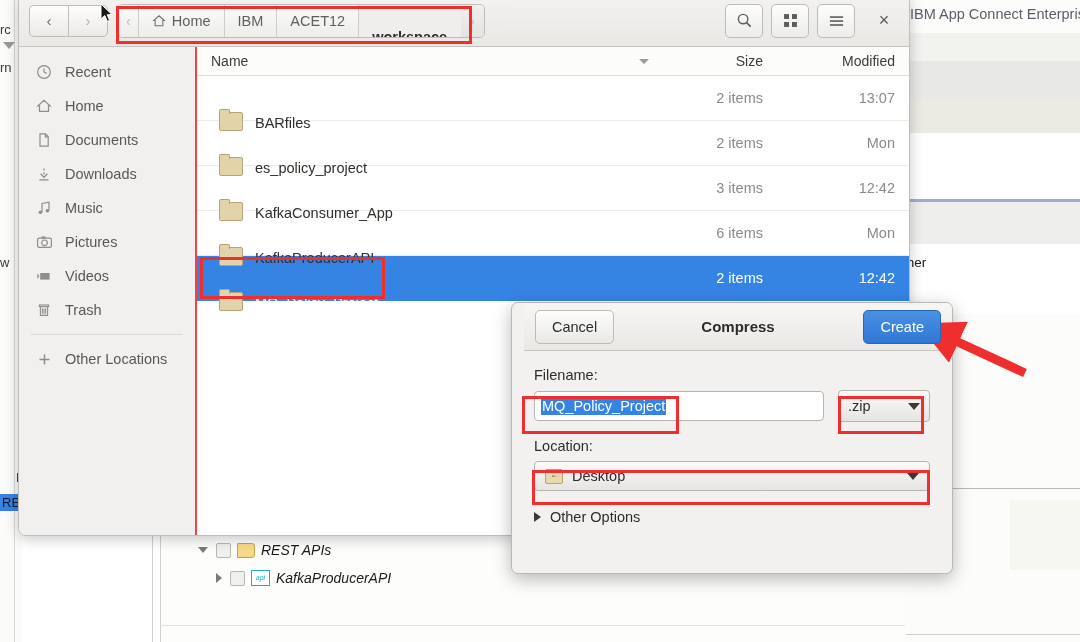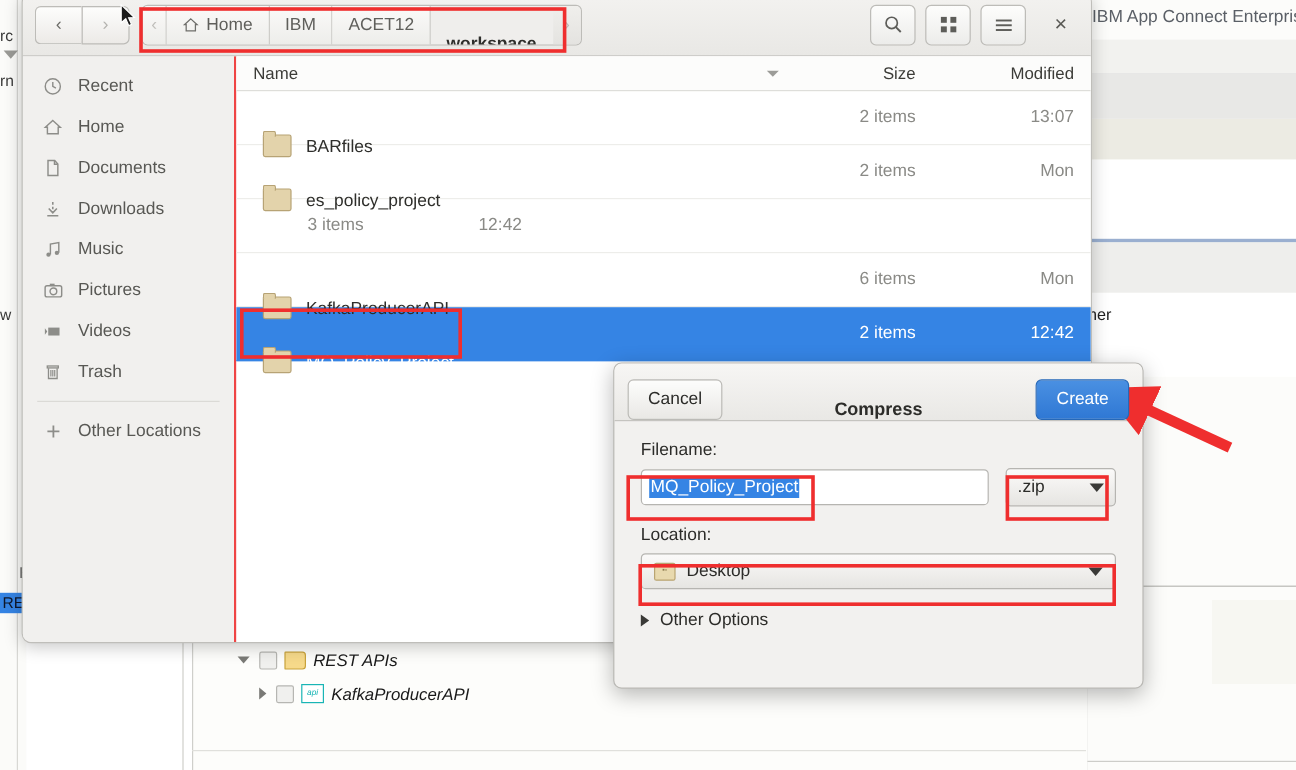--- a/index.html
+++ b/index.html
@@ -346,24 +346,25 @@
     border: 1px solid #b9b8b4;
     border-radius: 7px;
     box-shadow: 0 5px 18px rgba(0,0,0,0.28);
     overflow: hidden;
   }
   .dlg-head {
     height: 48px;
     background: linear-gradient(#f7f6f4, #e9e8e5);
     border-bottom: 1px solid #c5c4c0;
     display: flex;
-    align-items: flex-end;
+    align-items: center;
     padding: 0 11px;
     box-sizing: border-box;
     position: relative;
+    margin-left: 12px;
   }
   .dlg-title {
     position: absolute;
     left: 0; right: 0; text-align: center;
     font-size: 15px; font-weight: bold; color: #2c2c29;
   }
   .btn {
     height: 32px;
     padding: 0 16px;
     border-radius: 5px;
@@ -711,20 +712,24 @@
         <div class="frow">
           <div class="fname">
             <span class="folder-ico"></span>
             <span>es_policy_project</span>
           </div>
           <div class="col-size">2 items</div>
           <div class="col-mod">Mon</div>
         </div>
 
         <div class="frow">
+          <div class="fname">
+            <span class="folder-ico"></span>
+            <span>KafkaConsumer_App</span>
+          </div>
           <div class="col-size">3 items</div>
           <div class="col-mod">12:42</div>
         </div>
 
         <div class="frow">
           <div class="fname">
             <span class="folder-ico"></span>
             <span>KafkaProducerAPI</span>
           </div>
           <div class="col-size">6 items</div>

